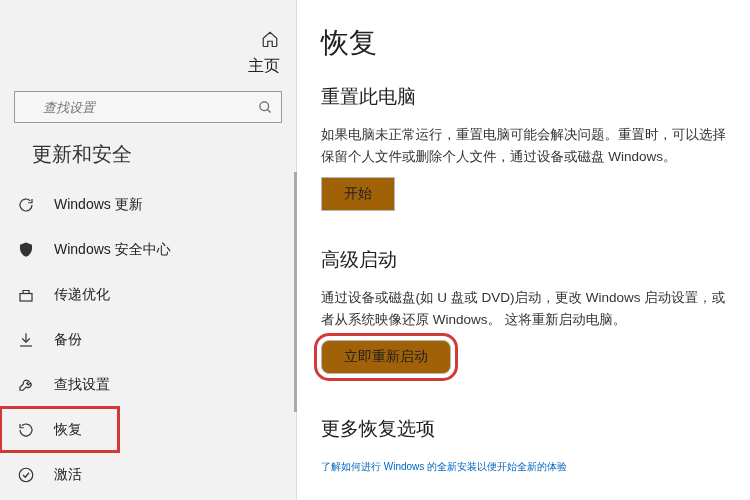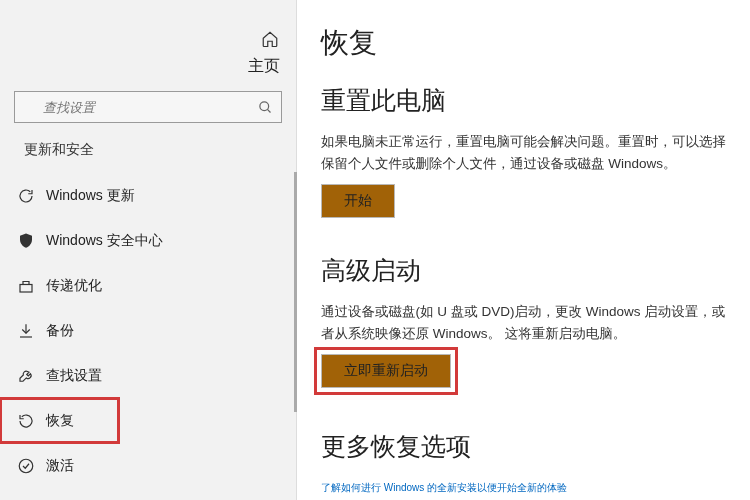--- a/index.html
+++ b/index.html
@@ -55,28 +55,28 @@
       border: none;
       background: transparent;
       font-size: 13px;
       font-style: italic;
       color: #000000;
       outline: none;
       margin-left: 18px;
     }
     .search-icon svg { display: block; }
     .section-label {
-      font-size: 14px;
+      font-size: 20px;
       color: #333;
-      padding: 0 16px 14px 24px;
+      padding: 0 16px 14px 32px;
     }
     .sidebar-item {
       display: flex;
       align-items: center;
-      gap: 10px;
+      gap: 18px;
       padding: 0 16px;
       height: 45px;
       cursor: pointer;
       font-size: 14px;
     }
     .sidebar-item.highlighted {
       outline: 3px solid #d23a3a;
       outline-offset: -2px;
       width: 119px;
     }
@@ -85,21 +85,21 @@
       display: flex;
       align-items: center;
       justify-content: center;
     }
     .content h1 {
       font-size: 28px;
       font-weight: 400;
       margin-bottom: 22px;
     }
     .content h2 {
-      font-size: 25px;
+      font-size: 19px;
       font-weight: 400;
       margin-bottom: 14px;
     }
     .content p.desc {
       font-size: 13.5px;
       line-height: 1.6;
       margin-bottom: 10px;
       color: #333;
       max-width: 420px;
     }
@@ -110,20 +110,21 @@
       padding: 7px 22px;
       font-size: 14px;
       color: #222;
       cursor: pointer;
       margin-bottom: 36px;
     }
     .btn.highlighted {
       outline: 3px solid #d23a3a;
       outline-offset: 4px;
       margin-bottom: 42px;
+      border-radius: 8px;
     }
     .link {
       color: #0067c0;
       font-size: 10px;
       cursor: pointer;
       text-decoration: none;
     }
   </style>
 </head>
 <body>

